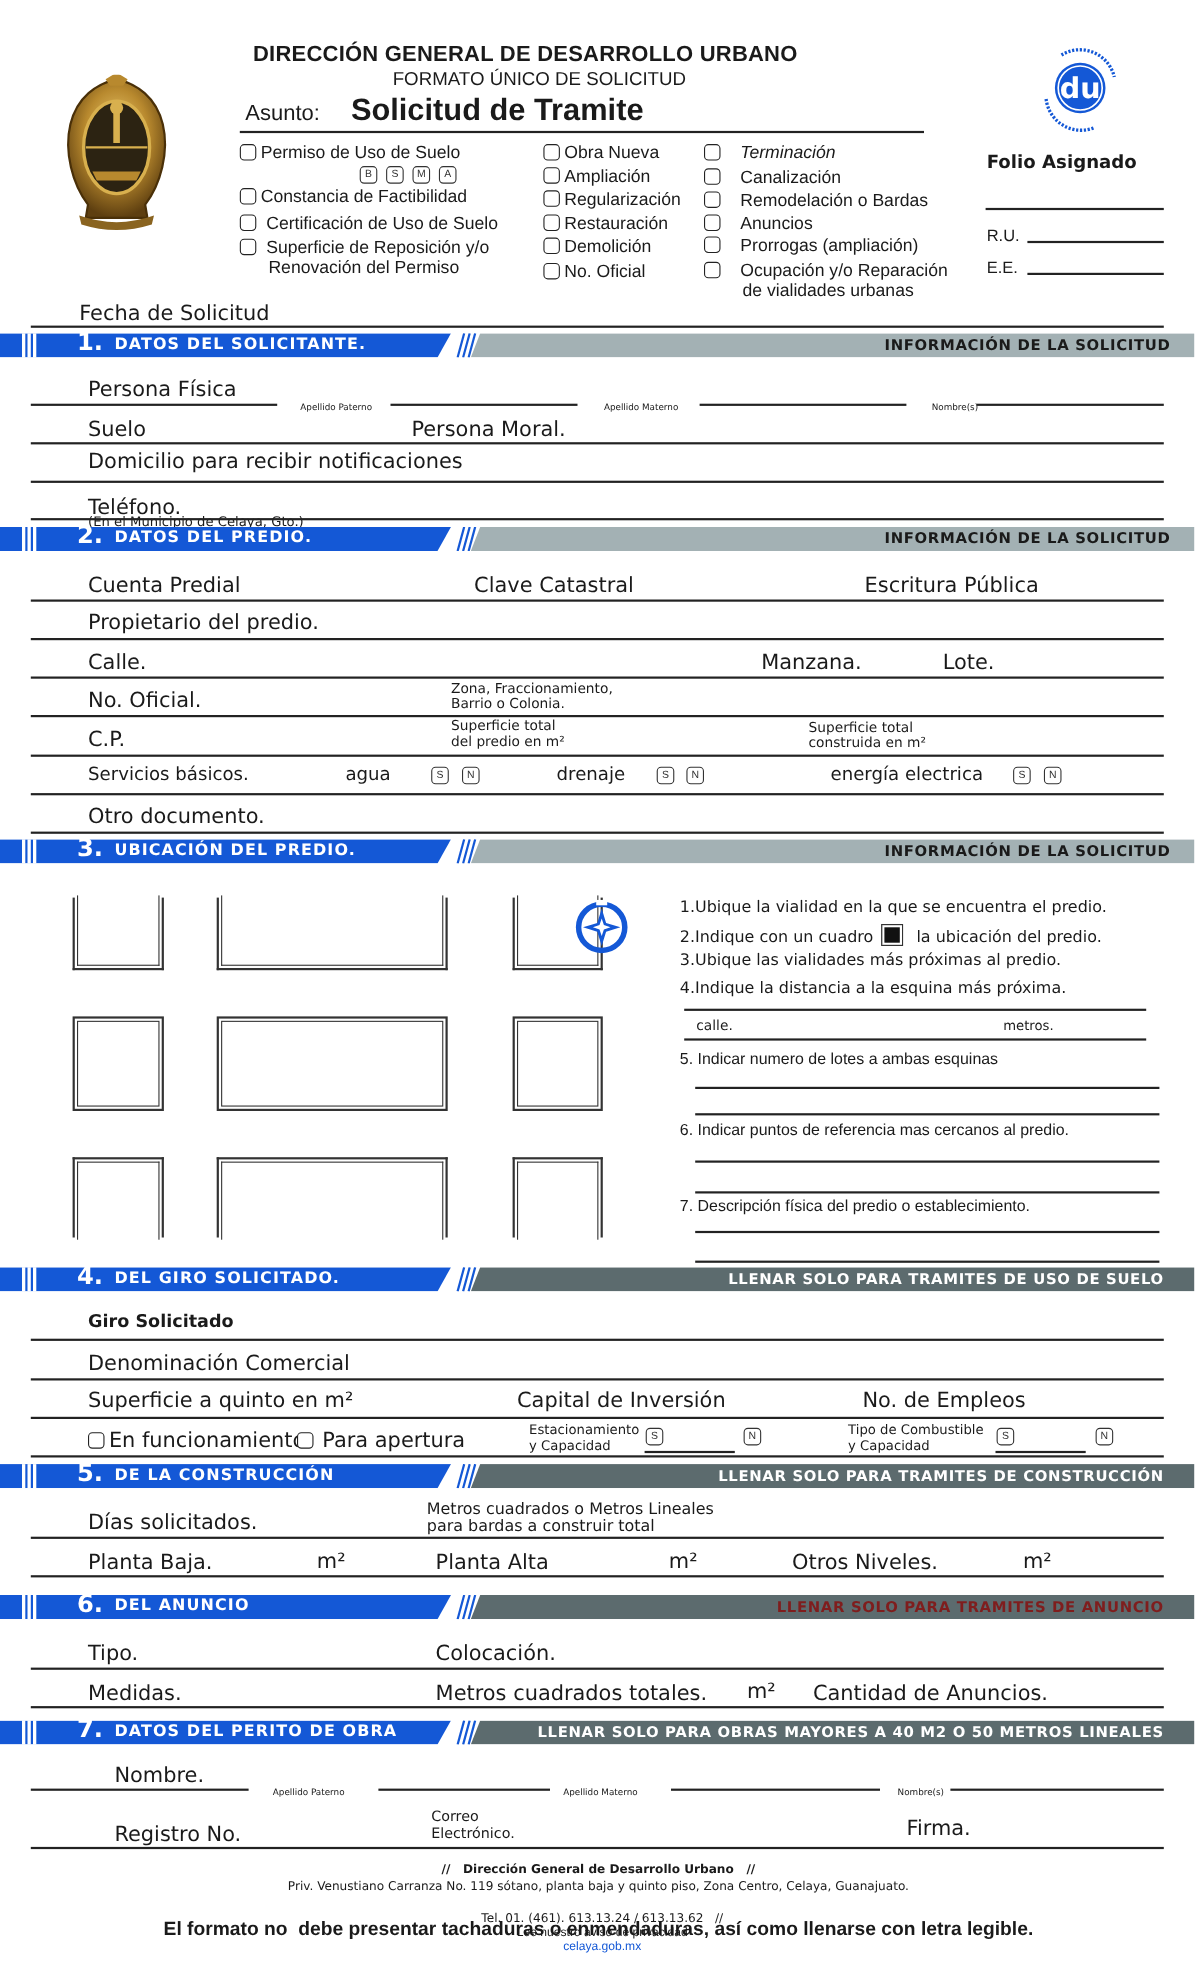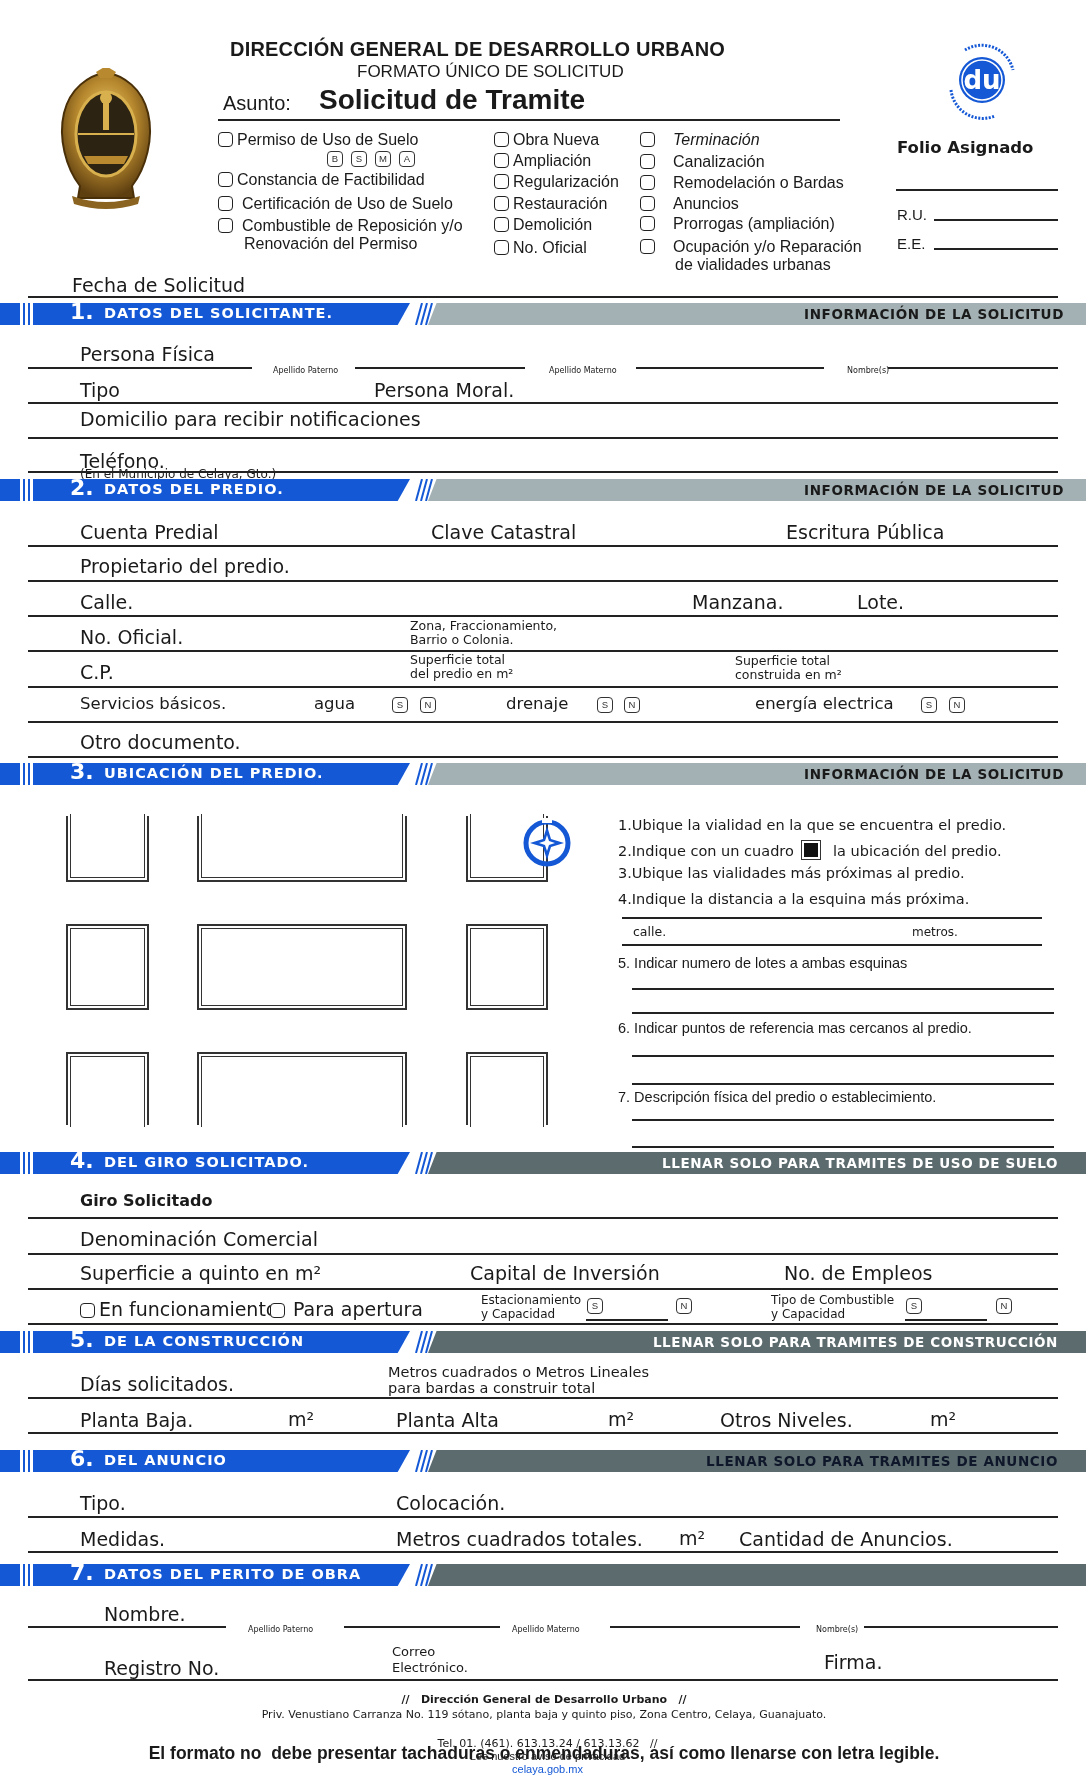--- a/index.html
+++ b/index.html
@@ -93,21 +93,21 @@
   <span class="sn">M</span>
   <span class="sn">A</span>
 </div>
 <div class="opt" style="left:218px;top:171px;">
   <span class="chk"></span><span>Constancia de Factibilidad</span>
 </div>
 <div class="opt" style="left:218px;top:195px;">
   <span class="chk" style="margin-right:9px;"></span><span>Certificación de Uso de Suelo</span>
 </div>
 <div class="opt" style="left:218px;top:217px;">
-  <span class="chk" style="margin-right:9px;"></span><span>Combustible de Reposición y/o</span>
+  <span class="chk" style="margin-right:9px;"></span><span>Superficie de Reposición y/o</span>
   <div style="padding-left:26px;">Renovación del Permiso</div>
 </div>
 
 <div class="opt" style="left:494px;top:131px;"><span class="chk"></span><span>Obra Nueva</span></div>
 <div class="opt" style="left:494px;top:152px;"><span class="chk"></span><span>Ampliación</span></div>
 <div class="opt" style="left:494px;top:173px;"><span class="chk"></span><span>Regularización</span></div>
 <div class="opt" style="left:494px;top:195px;"><span class="chk"></span><span>Restauración</span></div>
 <div class="opt" style="left:494px;top:216px;"><span class="chk"></span><span>Demolición</span></div>
 <div class="opt" style="left:494px;top:239px;"><span class="chk"></span><span>No. Oficial</span></div>
 
@@ -150,21 +150,21 @@
 
 <div class="lbl" style="left:80px;top:343px;">Persona Física</div>
 <div class="line" style="left:28px;top:367px;width:224px;"></div>
 <div class="abs tiny" style="left:273px;top:366px;">Apellido Paterno</div>
 <div class="line" style="left:355px;top:367px;width:170px;"></div>
 <div class="abs tiny" style="left:549px;top:366px;">Apellido Materno</div>
 <div class="line" style="left:636px;top:367px;width:188px;"></div>
 <div class="abs tiny" style="left:847px;top:366px;">Nombre(s)</div>
 <div class="line" style="left:888px;top:367px;width:170px;"></div>
 
-<div class="lbl" style="left:80px;top:379px;">Tipo</div>
+<div class="lbl" style="left:80px;top:379px;">Suelo</div>
 <div class="lbl" style="left:374px;top:379px;">Persona Moral.</div>
 <div class="line" style="left:28px;top:402px;width:1030px;"></div>
 
 <div class="lbl" style="left:80px;top:408px;">Domicilio para recibir notificaciones</div>
 <div class="abs" style="left:80px;top:425px;font-size:12px;margin-top:42px;">(En el Municipio de Celaya, Gto.)</div>
 <div class="line" style="left:28px;top:437px;width:1030px;"></div>
 
 <div class="lbl" style="left:80px;top:450px;">Teléfono.</div>
 <div class="line" style="left:28px;top:471px;width:1030px;"></div>
 
@@ -384,21 +384,21 @@
   <svg class="slash" style="left:410px;" width="24" height="22">
       <g stroke="#1458d6" stroke-width="2">
         <line x1="6" y1="22" x2="12" y2="0"></line>
         <line x1="11" y1="22" x2="17" y2="0"></line>
         <line x1="16" y1="22" x2="22" y2="0"></line>
       </g>
     </svg>
   <div class="gray" style="left:428px;background:#5c6b6e;clip-path:polygon(1.3% 0,100% 0,100% 100%,0 100%);"></div>
   <span class="num">6.</span>
   <span class="ttl">DEL ANUNCIO</span>
-  <span class="rt" style="color:#0f172a;right:30px;">LLENAR SOLO PARA TRAMITES DE ANUNCIO</span>
+  <span class="rt" style="color:#7f1d1d;right:30px;">LLENAR SOLO PARA TRAMITES DE ANUNCIO</span>
 </div>
 
 <div class="lbl" style="left:80px;top:1492px;">Tipo.</div>
 <div class="lbl" style="left:396px;top:1492px;">Colocación.</div>
 <div class="line" style="left:28px;top:1516px;width:1030px;"></div>
 <div class="lbl" style="left:80px;top:1528px;">Medidas.</div>
 <div class="lbl" style="left:396px;top:1528px;">Metros cuadrados totales.</div>
 <div class="lbl" style="left:679px;top:1527px;">m²</div>
 <div class="lbl" style="left:739px;top:1528px;">Cantidad de Anuncios.</div>
 <div class="line" style="left:28px;top:1551px;width:1030px;"></div>
@@ -411,20 +411,21 @@
   <svg class="slash" style="left:410px;" width="24" height="22">
       <g stroke="#1458d6" stroke-width="2">
         <line x1="6" y1="22" x2="12" y2="0"></line>
         <line x1="11" y1="22" x2="17" y2="0"></line>
         <line x1="16" y1="22" x2="22" y2="0"></line>
       </g>
     </svg>
   <div class="gray" style="left:428px;background:#5c6b6e;clip-path:polygon(1.3% 0,100% 0,100% 100%,0 100%);"></div>
   <span class="num">7.</span>
   <span class="ttl">DATOS DEL PERITO DE OBRA</span>
+  <span class="rt" style="color:#fff;right:30px;">LLENAR SOLO PARA OBRAS MAYORES A 40 M2 O 50 METROS LINEALES</span>
 </div>
 
 <div class="lbl" style="left:104px;top:1603px;">Nombre.</div>
 <div class="line" style="left:28px;top:1626px;width:198px;"></div>
 <div class="abs tiny" style="left:248px;top:1625px;">Apellido Paterno</div>
 <div class="line" style="left:344px;top:1626px;width:156px;"></div>
 <div class="abs tiny" style="left:512px;top:1625px;">Apellido Materno</div>
 <div class="line" style="left:610px;top:1626px;width:190px;"></div>
 <div class="abs tiny" style="left:816px;top:1625px;">Nombre(s)</div>
 <div class="line" style="left:864px;top:1626px;width:194px;"></div>

